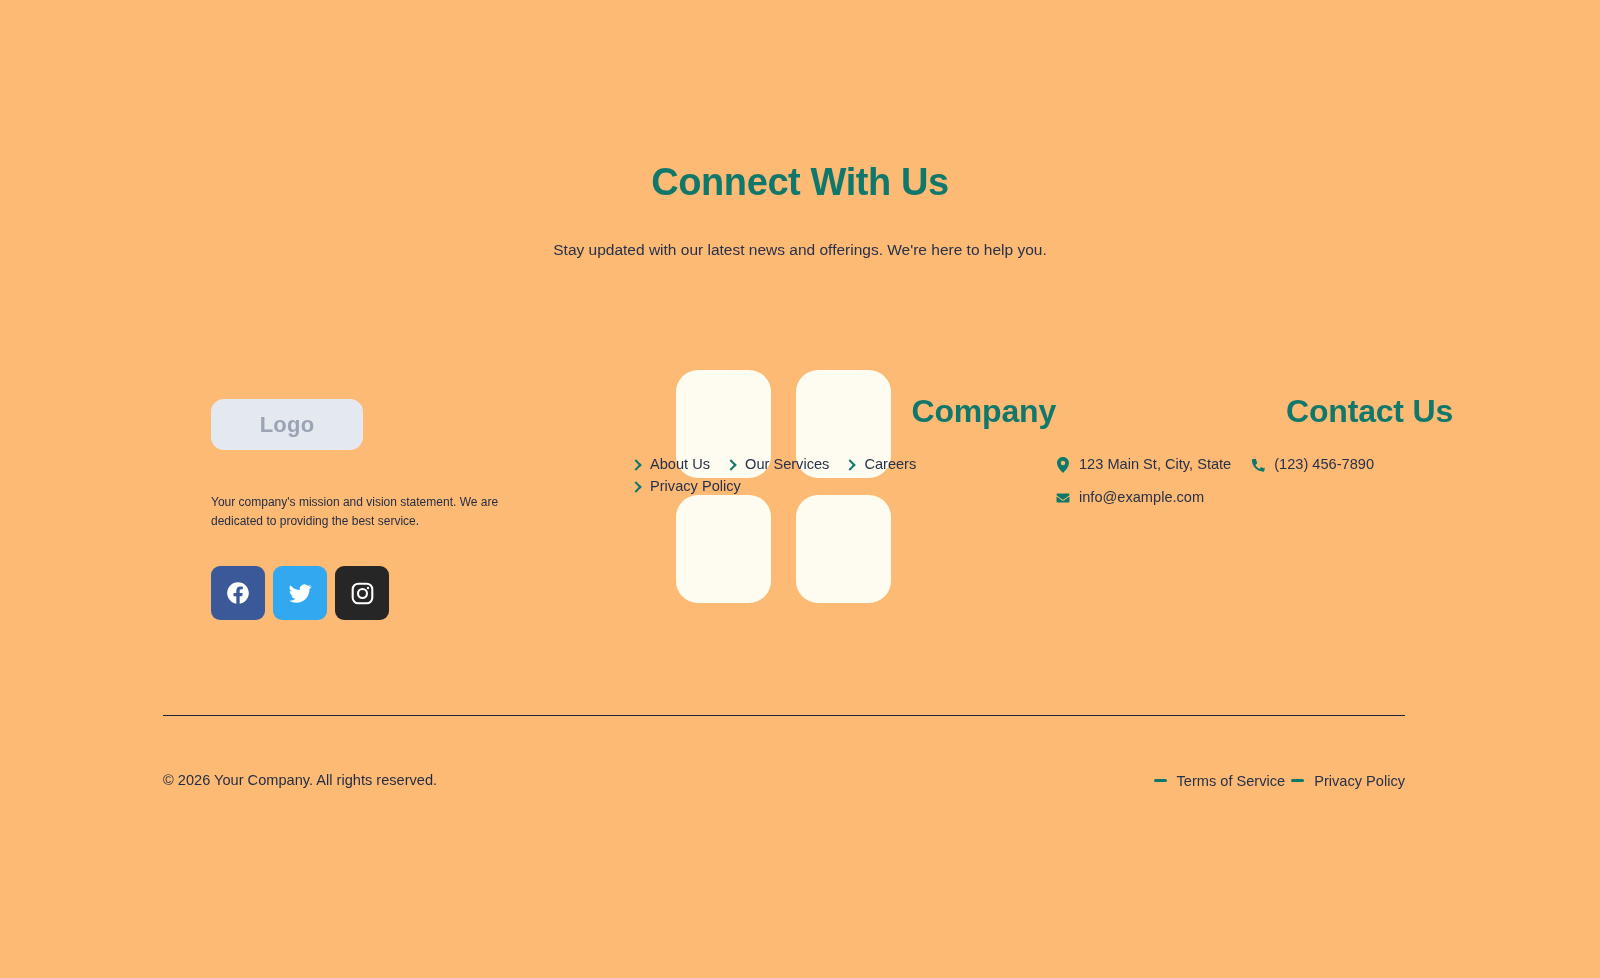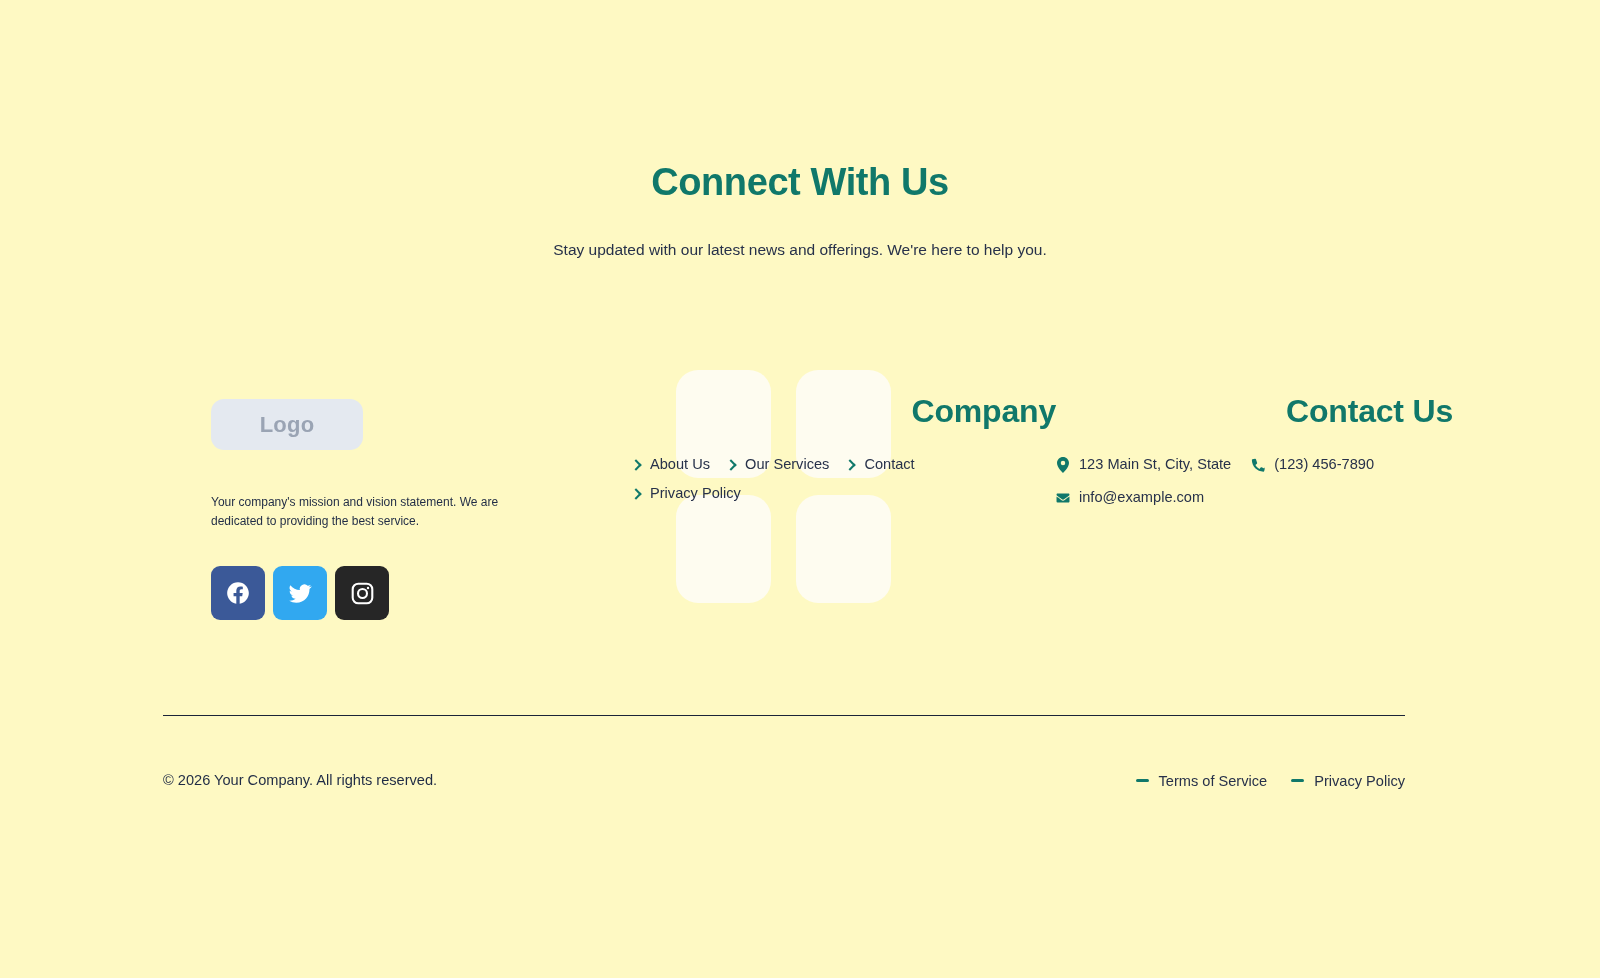--- a/index.html
+++ b/index.html
@@ -9,21 +9,21 @@
     height: 978px;
     background: #ffffff;
     font-family: "Liberation Sans", sans-serif;
     overflow: hidden;
   }
 
   .page {
     position: relative;
     width: 1600px;
     height: 978px;
-    background: #fef9c3;
+    background: #fdba74;
   }
 
   
   .intro {
     position: absolute;
     top: 160px;
     left: 0;
     width: 1600px;
     text-align: center;
   }
@@ -133,21 +133,21 @@
     text-align: right;
   }
 
   
   .company-links {
     margin-top: 24px;
     display: flex;
     flex-wrap: wrap;
     align-items: center;
     width: 330px;
-    row-gap: 7px;
+    row-gap: 0;
   }
   .nav-link {
     display: inline-flex;
     align-items: center;
     gap: 8px;
     margin-right: 16px;
     text-decoration: none;
     color: #27314a;
     font-size: 14.6px;
     line-height: 1.5;
@@ -226,21 +226,21 @@
     justify-content: space-between;
   }
   .copyright {
     font-size: 14.6px;
     color: #1f2b45;
     line-height: 1.5;
   }
   .legal-links {
     display: flex;
     align-items: center;
-    gap: 24px;
+    gap: 6px;
     justify-content: flex-end;
   }
   .legal-link {
     display: inline-flex;
     align-items: center;
     gap: 10px;
     color: #27314a;
     font-size: 14.6px;
     text-decoration: none;
     cursor: pointer;
@@ -313,21 +313,21 @@
         <a class="nav-link">
           <span class="chev"></span>
           <span>About Us</span>
         </a>
         <a class="nav-link">
           <span class="chev"></span>
           <span>Our Services</span>
         </a>
         <a class="nav-link">
           <span class="chev"></span>
-          <span>Contact</span>
+          <span>Careers</span>
         </a>
         <a class="nav-link">
           <span class="chev"></span>
           <span>Privacy Policy</span>
         </a>
       </div>
     </div>
 
     <div class="col-contact">
       <h2 class="col-title">Contact Us</h2>

